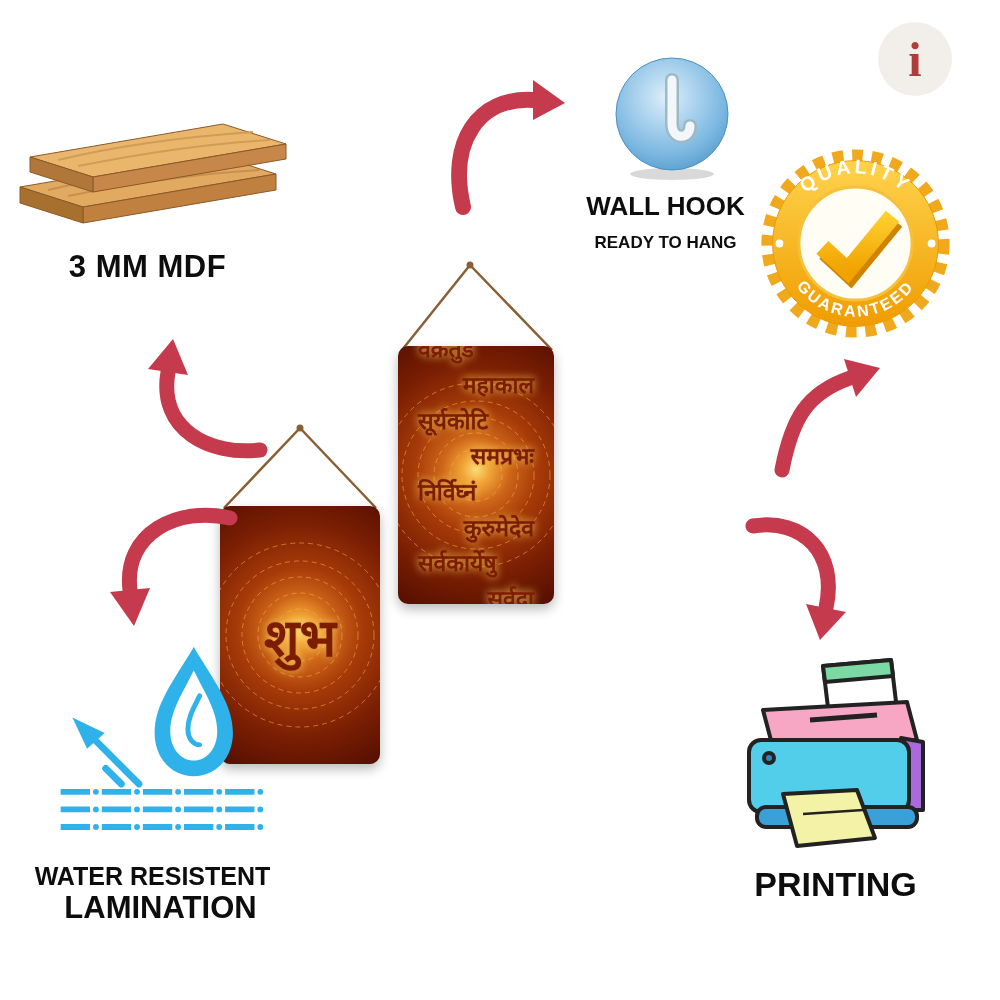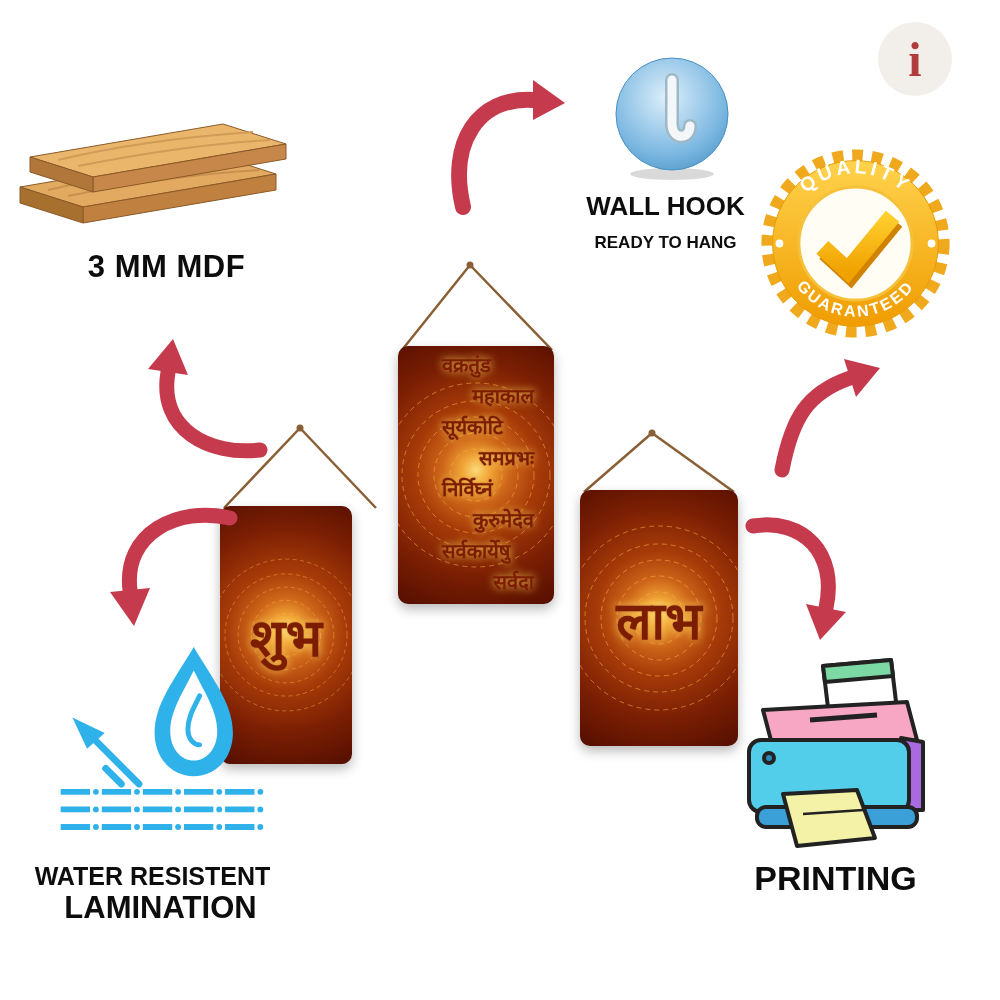--- a/index.html
+++ b/index.html
@@ -2,53 +2,53 @@
 <html><head>
 <meta charset="utf-8">
 <style>
   html,body{margin:0;padding:0;background:#fff;}
   .canvas{position:relative;width:1000px;height:1000px;background:#ffffff;overflow:hidden;
           font-family:"Liberation Sans", sans-serif;}
   .abs{position:absolute;}
 
   
   .feat{color:#0d0d0d;text-align:center;font-weight:800;line-height:1.08;}
-  .mdf-text{left:0;top:250px;width:295px;font-size:31px;letter-spacing:.5px;padding-left:19px;}
+  .mdf-text{left:0;top:250px;width:295px;font-size:31px;letter-spacing:.5px;}
   .hook-text{left:548px;top:192px;width:235px;}
   .hook-text .t1{font-size:26px;}
   .hook-text .t2{font-size:17px;margin-top:14px;}
   .water-text{left:0;top:863px;width:305px;}
   .water-text .t1{font-size:25px;}
   .water-text .t2{font-size:31px;margin-top:1px;padding-left:16px;}
   .print-text{left:688px;top:858px;width:295px;}
   .print-text .t1{font-size:25px;}
-  .print-text .t2{font-size:34px;margin-top:2px;}
+  .print-text .t2{font-size:34px;margin-top:8px;}
 
   
   .logo{left:878px;top:22px;width:74px;height:74px;border-radius:50%;background:#f2efeb;
         display:flex;align-items:center;justify-content:center;
         font-family:"Liberation Serif", serif;font-size:48px;font-weight:bold;color:#b13c3c;}
 
   
   .plaque{position:absolute;}
   .board{position:absolute;border-radius:10px;overflow:hidden;
     background:
       radial-gradient(circle at 50% 48%, rgba(255,228,130,.95) 0%, rgba(255,182,62,.85) 9%,
         rgba(247,142,42,.5) 22%, rgba(172,57,9,.38) 40%, rgba(112,23,2,.78) 68%, rgba(80,12,0,.96) 100%),
       #a33c08;
     box-shadow:0 5px 12px rgba(0,0,0,.28);
     display:flex;align-items:center;justify-content:center;}
   .board svg.mandala{position:absolute;left:0;top:0;width:100%;height:100%;}
   .big-dev{position:relative;z-index:2;font-family:"DejaVu Sans","Liberation Sans",sans-serif;
     font-size:52px;font-weight:700;color:#7c1c00;
     text-shadow:0 0 10px rgba(255,214,96,.95),0 0 2px rgba(122,28,0,.7);}
   .shloka{position:relative;z-index:2;width:100%;padding:10px 6px;box-sizing:border-box;
-    font-family:Liberation Mono, monospace;font-size:20px;font-weight:700;
+    font-family:Liberation Sans, sans-serif;font-size:23px;font-weight:700;
     color:#7c1c00;line-height:1.55;
-    text-shadow:0 0 8px rgba(255,214,96,.95),0 0 2px rgba(122,28,0,.7);margin-left:24px;}
+    text-shadow:0 0 8px rgba(255,214,96,.95),0 0 2px rgba(122,28,0,.7);}
   .shloka div:nth-child(odd){text-align:left;padding-left:14px;}
   .shloka div:nth-child(even){text-align:right;padding-right:14px;}
 </style>
 </head>
 <body>
 
 <div class="canvas">
 
   <div class="abs logo">
     <span>i</span>
@@ -151,52 +151,34 @@
         <div>सर्वदा</div>
       </div>
     </div>
   </div>
 
   <div class="plaque" style="left:212px;top:422px;width:175px;height:345px">
     <svg width="175" height="90" viewBox="0 0 175 90" style="position:absolute;left:0;top:0">
       <path d="M88,6 L12,86 M88,6 L164,86" stroke="#8a5f35" stroke-width="2.5" fill="none"></path>
       <circle cx="88" cy="6" r="3.5" fill="#8a5f35"></circle>
     </svg>
-    <div class="board" style="left:8px;top:84px;width:132px;height:258px">
+    <div class="board" style="left:8px;top:84px;width:160px;height:258px">
       <svg class="mandala" viewBox="0 0 160 258">
         <g fill="none" stroke="#ffb347" stroke-opacity="0.55" stroke-dasharray="5 4">
           <circle cx="80" cy="129" r="26"></circle>
             <circle cx="80" cy="129" r="42"></circle>
           <circle cx="80" cy="129" r="58"></circle>
             <circle cx="80" cy="129" r="74"></circle>
           <circle cx="80" cy="129" r="92"></circle>
         </g>
       </svg>
       <div class="big-dev">शुभ</div>
     </div>
   </div>
 
-  <div class="plaque" style="left:570px;top:428px;width:178px;height:325px">
-    <svg width="178" height="68" viewBox="0 0 178 68" style="position:absolute;left:0;top:0">
-      <path d="M82,5 L14,64 M82,5 L164,64" stroke="#8a5f35" stroke-width="2.5" fill="none"></path>
-      <circle cx="82" cy="5" r="3.5" fill="#8a5f35"></circle>
-    </svg>
-    <div class="board" style="left:10px;top:62px;width:158px;height:256px">
-      <svg class="mandala" viewBox="0 0 158 256">
-        <g fill="none" stroke="#ffb347" stroke-opacity="0.55" stroke-dasharray="5 4">
-          <circle cx="79" cy="128" r="26"></circle>
-            <circle cx="79" cy="128" r="42"></circle>
-          <circle cx="79" cy="128" r="58"></circle>
-            <circle cx="79" cy="128" r="74"></circle>
-          <circle cx="79" cy="128" r="92"></circle>
-        </g>
-      </svg>
-      <div class="big-dev">लाभ</div>
-    </div>
-  </div>
 
   <svg class="abs" style="left:138px;top:338px" width="135" height="130" viewBox="0 0 135 130">
     <path d="M122,112 C72,118 20,92 30,34" fill="none" stroke="#c53a4c" stroke-width="15" stroke-linecap="round"></path>
     <polygon points="50,37 10,31 35,1" fill="#c53a4c"></polygon>
   </svg>
 
   <svg class="abs" style="left:98px;top:498px" width="145" height="135" viewBox="0 0 145 135">
     <path d="M132,20 C80,8 25,35 32,92" fill="none" stroke="#c53a4c" stroke-width="15" stroke-linecap="round"></path>
     <polygon points="52,90 12,94 36,128" fill="#c53a4c"></polygon>
   </svg>

